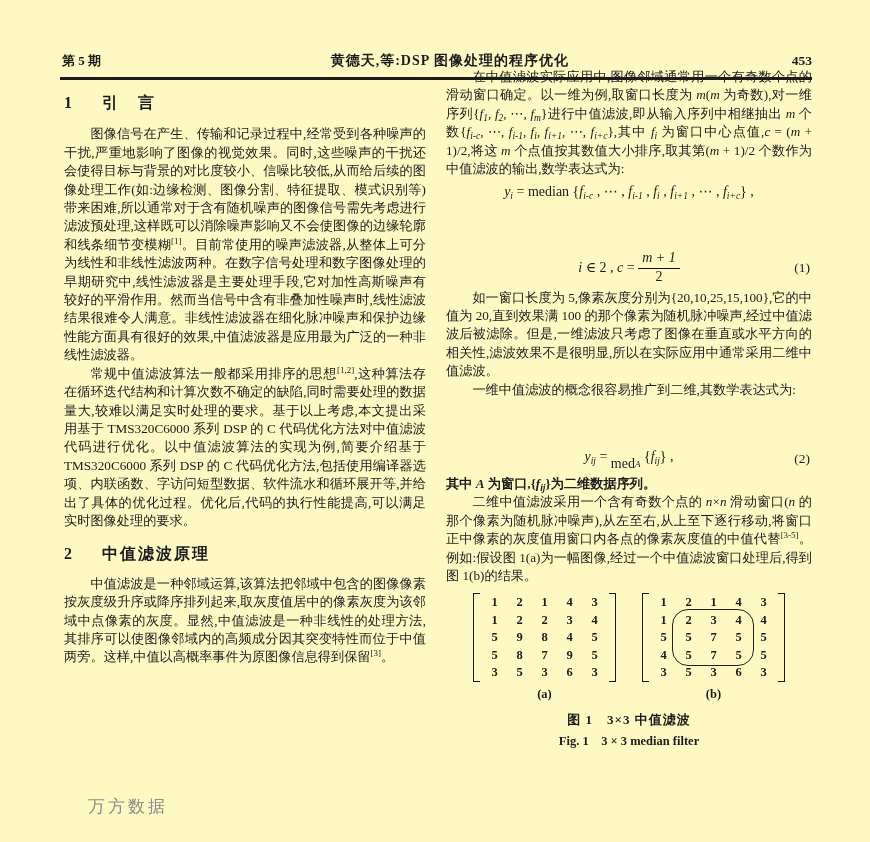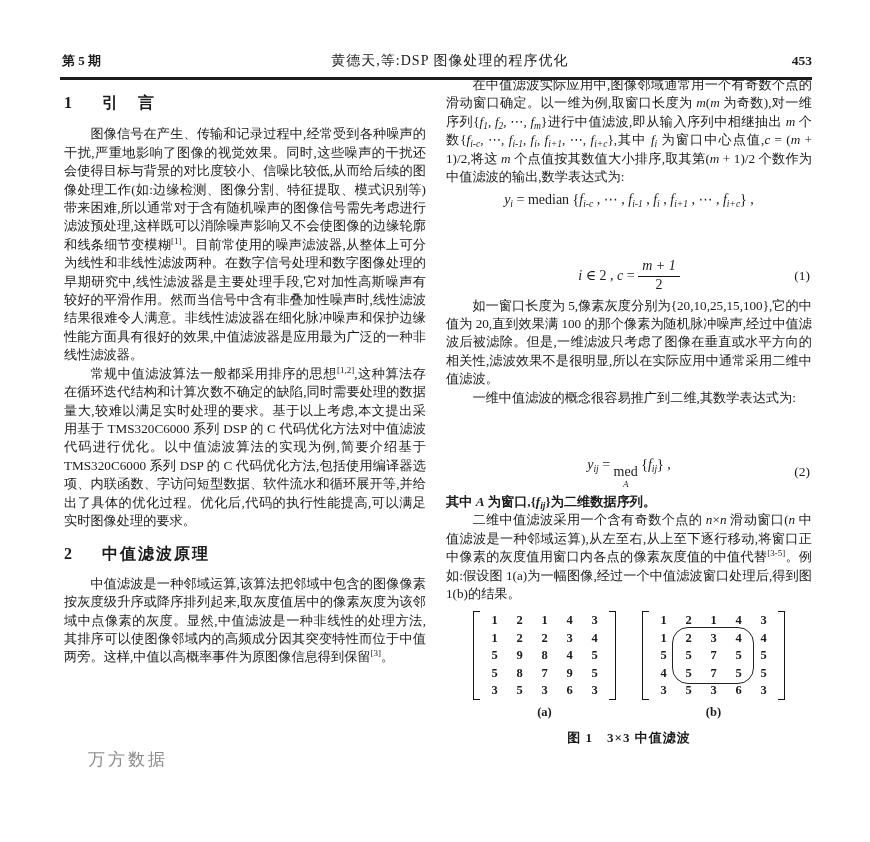--- a/index.html
+++ b/index.html
@@ -1,64 +1,64 @@
 <!DOCTYPE html>
 <html><head>
 <meta charset="utf-8">
 <style>
   html,body{margin:0;padding:0;background:#e8e8e8;}
-  .page{position:relative;width:870px;height:842px;background:#ffffff;overflow:hidden;
+  .page{position:relative;width:870px;height:842px;background:#fef9c3;overflow:hidden;
         font-family:"Liberation Serif","DejaVu Serif",serif;color:#1b1b1b;}
   
   .header{position:absolute;left:62px;top:52px;width:750px;display:flex;align-items:baseline;}
   .h-issue{font-size:13px;font-weight:600;white-space:nowrap;}
-  .h-title{flex:1;text-align:center;font-size:14px;font-weight:400;letter-spacing:1px;margin-left:7px;}
+  .h-title{flex:1;text-align:center;font-size:14px;font-weight:700;letter-spacing:1px;margin-left:7px;}
   .h-page{font-size:13.5px;font-weight:700;white-space:nowrap;}
   .header-rule{position:absolute;left:60px;top:77px;width:752px;height:2.6px;background:#1c1c1c;}
   
   .col{position:absolute;font-size:13.2px;line-height:18.4px;text-align:justify;text-justify:inter-ideograph;}
   .col-left{left:64px;top:92px;width:362px;}
-  .col-right{left:446px;top:76px;width:366px;}
+  .col-right{left:446px;top:68px;width:366px;}
   .para{margin:0;text-indent:2em;}
   .noindent{text-indent:0;font-weight:bold;}
   
   .sec{display:flex;align-items:baseline;font-size:16px;font-weight:700;margin:2px 0 13px;text-indent:0;}
   .sec.sec2{margin:15px 0 11px;}
   .sec-no{margin-right:30px;}
   .sec-title{letter-spacing:2px;}
   
   .var{font-style:italic;font-family:"Liberation Serif","DejaVu Serif",serif;}
   sub.msub{font-size:9.5px;font-style:italic;line-height:0;vertical-align:-3px;letter-spacing:0;}
   sup.ref{font-size:9px;line-height:0;vertical-align:5px;letter-spacing:0;}
   
   .equation{margin:4px 0 4px;text-align:center;font-size:14px;line-height:20px;text-indent:0;}
   .eq-rel{position:relative;margin-top:48px;}
   .eq-tag{position:absolute;right:2px;top:50%;transform:translateY(-50%);font-size:13.5px;}
   .frac{display:inline-block;vertical-align:-9px;text-align:center;line-height:1.15;}
   .frac .num{display:block;border-bottom:1.3px solid #111;padding:0 4px 1px;font-style:italic;}
   .frac .den{display:block;font-style:normal;}
-  .underset{display:inline-flex;flex-direction:column;align-items:center;vertical-align:-7px;line-height:1;}
+  .underset{display:inline-flex;flex-direction:row;align-items:center;vertical-align:-7px;line-height:1;}
   .underset .main{font-style:normal;}
   .underset .u{font-size:9px;font-style:italic;margin-top:1px;}
   
   .figure{margin:7px 0 3px;text-indent:0;}
   .matrices{display:flex;justify-content:center;gap:26px;}
   .matrix{display:flex;align-items:stretch;}
   .br{width:6px;border:1.8px solid #161616;}
   .brl{border-right:none;}
   .brr{border-left:none;}
   .mgrid{position:relative;display:grid;grid-template-columns:repeat(5,25px);grid-auto-rows:17.5px;
          align-items:center;justify-items:center;font-size:12.5px;font-weight:600;padding:1px 2px;}
   .window-overlay{position:absolute;left:23px;top:16.5px;width:80px;height:55px;
                   border:1.5px solid #222;border-radius:16px;pointer-events:none;}
   .mlabel{text-align:center;font-size:12.5px;font-weight:700;margin-top:3px;}
   .cap-cn{text-align:center;font-size:13px;font-weight:700;margin-top:8px;letter-spacing:1px;}
   .cap-en{text-align:center;font-size:12.5px;font-weight:700;margin-top:2px;}
   
-  .watermark{position:absolute;left:88px;top:748px;font-family:"Liberation Sans","DejaVu Sans",sans-serif;
+  .watermark{position:absolute;left:88px;top:795px;font-family:"Liberation Sans","DejaVu Sans",sans-serif;
              font-size:17px;color:#8b8b8b;letter-spacing:3px;text-align:right;}
 </style>
 </head>
 <body>
 
 <div class="page">
 
   <div class="header">
     <span class="h-issue">第 5 期</span>
     <span class="h-title">黄德天,等:DSP 图像处理的程序优化</span>
@@ -96,21 +96,21 @@
 
     <div class="equation eq-rel">
       <span><span class="var">y</span><sub class="msub">ij</sub><span> = </span><span class="underset">
             <span class="main">med</span>
             <span class="u">A</span>
           </span><span> {</span><span class="var">f</span><sub class="msub">ij</sub><span>} ,</span></span>
       <span class="eq-tag">(2)</span>
     </div>
 
     <p class="para noindent"><span>其中 </span><span class="var">A</span><span> 为窗口,{</span><span class="var">f</span><sub class="msub">ij</sub><span>}为二维数据序列。</span></p>
-    <p class="para"><span>二维中值滤波采用一个含有奇数个点的 </span><span class="var">n</span><span>×</span><span class="var">n</span><span> 滑动窗口(</span><span class="var">n</span><span> 中值滤波是一种邻域运算),从左至右,从上至下逐行移动,将窗口正中像素的灰度值用窗口内各点的像素灰度值的中值代替</span><sup class="ref">[3-5]</sup><span>。例如:假设图 1(a)为一幅图像,经过一个中值滤波窗口处理后,得到图 1(b)的结果。</span></p>
+    <p class="para"><span>二维中值滤波采用一个含有奇数个点的 </span><span class="var">n</span><span>×</span><span class="var">n</span><span> 滑动窗口(</span><span class="var">n</span><span> 的那个像素为随机脉冲噪声),从左至右,从上至下逐行移动,将窗口正中像素的灰度值用窗口内各点的像素灰度值的中值代替</span><sup class="ref">[3-5]</sup><span>。例如:假设图 1(a)为一幅图像,经过一个中值滤波窗口处理后,得到图 1(b)的结果。</span></p>
 
     <div class="figure">
       <div class="matrices">
         <div class="matrix-wrap">
           <div class="matrix">
             <span class="br brl"></span>
             <div class="mgrid">
                 <span class="mcell">1</span>
                 <span class="mcell">2</span>
                 <span class="mcell">1</span>
@@ -171,18 +171,19 @@
                 <span class="mcell">3</span>
                 <span class="mcell">6</span>
                 <span class="mcell">3</span>
               </div>
             <span class="br brr"></span>
           </div>
           <div class="mlabel">(b)</div>
         </div>
       </div>
       <div class="cap-cn">图 1　3×3 中值滤波</div>
+      <div class="cap-en">Fig. 1　3 × 3 median filter</div>
     </div>
 
   </div>
 
   <div class="watermark">万方数据</div>
 </div>
 
 </body></html>

